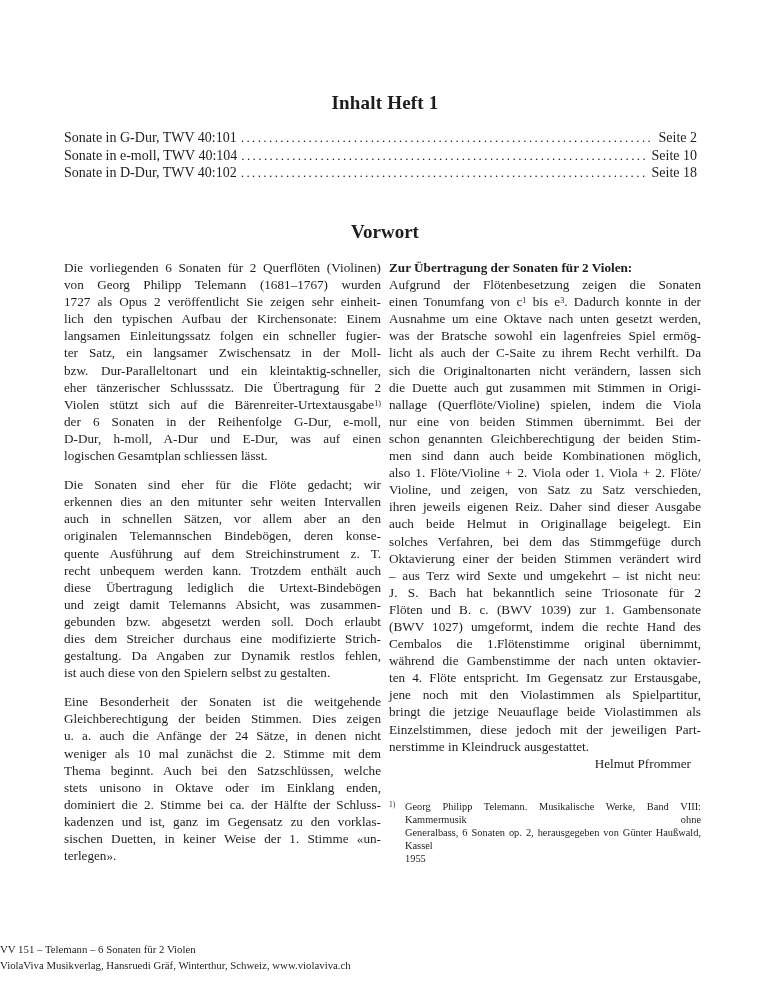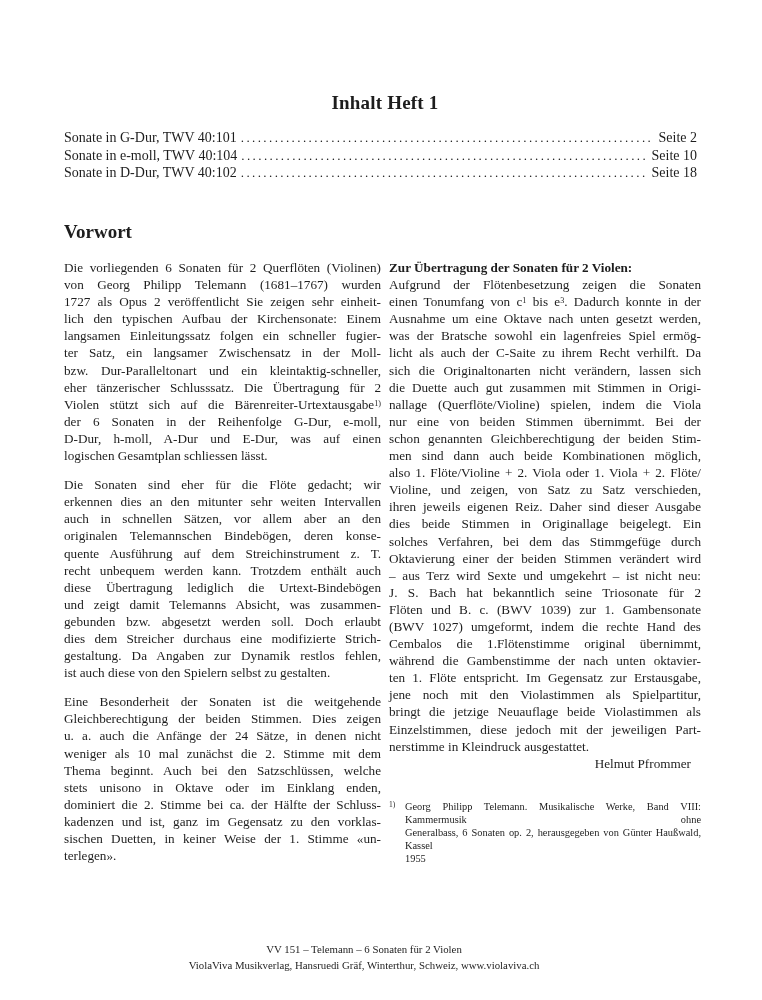--- a/index.html
+++ b/index.html
@@ -32,21 +32,21 @@
   }
   .toc-dots::after{
     content:"..................................................................................................................................................................................";
     letter-spacing:2.4px;font-size:13px;
   }
   .toc-page{flex:0 0 auto;}
 
   
   .vorwort-title{
     position:absolute;left:64px;width:642px;top:221px;
-    font-size:19px;font-weight:bold;
+    font-size:19px;font-weight:bold;text-align:center;
   }
   .columns{
     position:absolute;left:64px;top:259px;width:642px;
     display:flex;gap:8px;
   }
   .col{font-size:13.2px;line-height:17.1px;}
   .col-left{width:317px;}
   .col-right{width:312px;}
   .para{margin:0 0 12px 0;}
   .para:last-child{margin-bottom:0;}
@@ -63,21 +63,21 @@
     padding-left:16px;
   }
   .footnote-marker{
     position:absolute;left:0;top:-2px;
     font-size:7.5px;
   }
 
   
   .footer{
     position:absolute;left:0;width:728px;top:941px;
-    text-align:center;font-size:10.8px;line-height:16px;
+    text-align:left;font-size:10.8px;line-height:16px;
   }
 </style>
 </head>
 <body>
 
 <div class="page">
 
   <div class="toc-title">Inhalt Heft 1</div>
 
   <div class="toc-list">
@@ -154,30 +154,30 @@
             <div class="jl">licht als auch der C-Saite zu ihrem Recht verhilft. Da</div>
             <div class="jl">sich die Originaltonarten nicht verändern, lassen sich</div>
             <div class="jl">die Duette auch gut zusammen mit Stimmen in Origi-</div>
             <div class="jl">nallage (Querflöte/Violine) spielen, indem die Viola</div>
             <div class="jl">nur eine von beiden Stimmen übernimmt. Bei der</div>
             <div class="jl">schon genannten Gleichberechtigung der beiden Stim-</div>
             <div class="jl">men sind dann auch beide Kombinationen möglich,</div>
             <div class="jl">also 1. Flöte/Violine + 2. Viola oder 1. Viola + 2. Flöte/</div>
             <div class="jl">Violine, und zeigen, von Satz zu Satz verschieden,</div>
             <div class="jl">ihren jeweils eigenen Reiz. Daher sind dieser Ausgabe</div>
-            <div class="jl">dies beide Stimmen in Originallage beigelegt. Ein</div>
+            <div class="jl">auch beide Helmut in Originallage beigelegt. Ein</div>
             <div class="jl">solches Verfahren, bei dem das Stimmgefüge durch</div>
             <div class="jl">Oktavierung einer der beiden Stimmen verändert wird</div>
             <div class="jl">– aus Terz wird Sexte und umgekehrt – ist nicht neu:</div>
             <div class="jl">J. S. Bach hat bekanntlich seine Triosonate für 2</div>
             <div class="jl">Flöten und B. c. (BWV 1039) zur 1. Gambensonate</div>
             <div class="jl">(BWV 1027) umgeformt, indem die rechte Hand des</div>
             <div class="jl">Cembalos die 1.Flötenstimme original übernimmt,</div>
             <div class="jl">während die Gambenstimme der nach unten oktavier-</div>
-            <div class="jl">ten 1. Flöte entspricht. Im Gegensatz zur Erstausgabe,</div>
+            <div class="jl">ten 4. Flöte entspricht. Im Gegensatz zur Erstausgabe,</div>
             <div class="jl">jene noch mit den Violastimmen als Spielpartitur,</div>
             <div class="jl">bringt die jetzige Neuauflage beide Violastimmen als</div>
             <div class="jl">Einzelstimmen, diese jedoch mit der jeweiligen Part-</div>
             <div class="ll">nerstimme in Kleindruck ausgestattet.</div>
           </div>
         </div>
       <div class="signature">Helmut Pfrommer</div>
       <div class="footnote">
         <span class="footnote-marker">1)</span>
         <div id="fn-lines">

